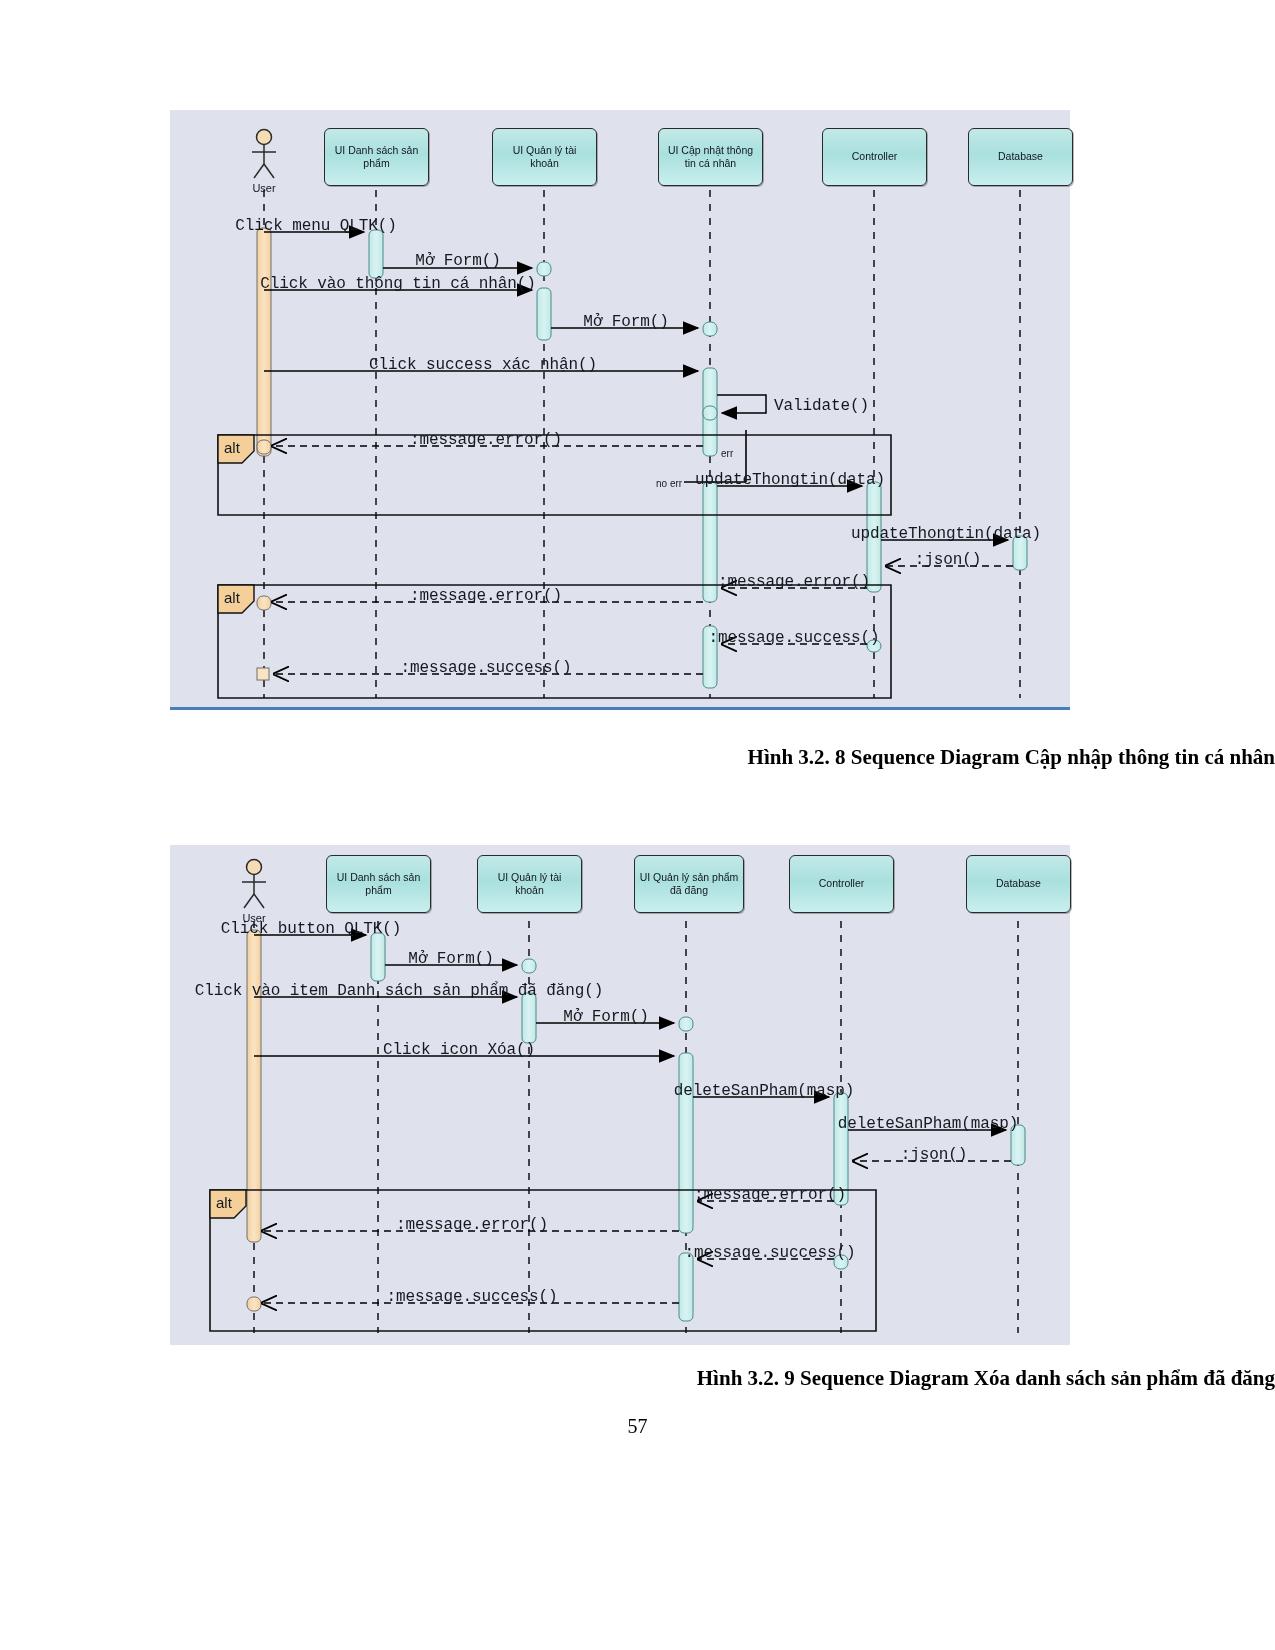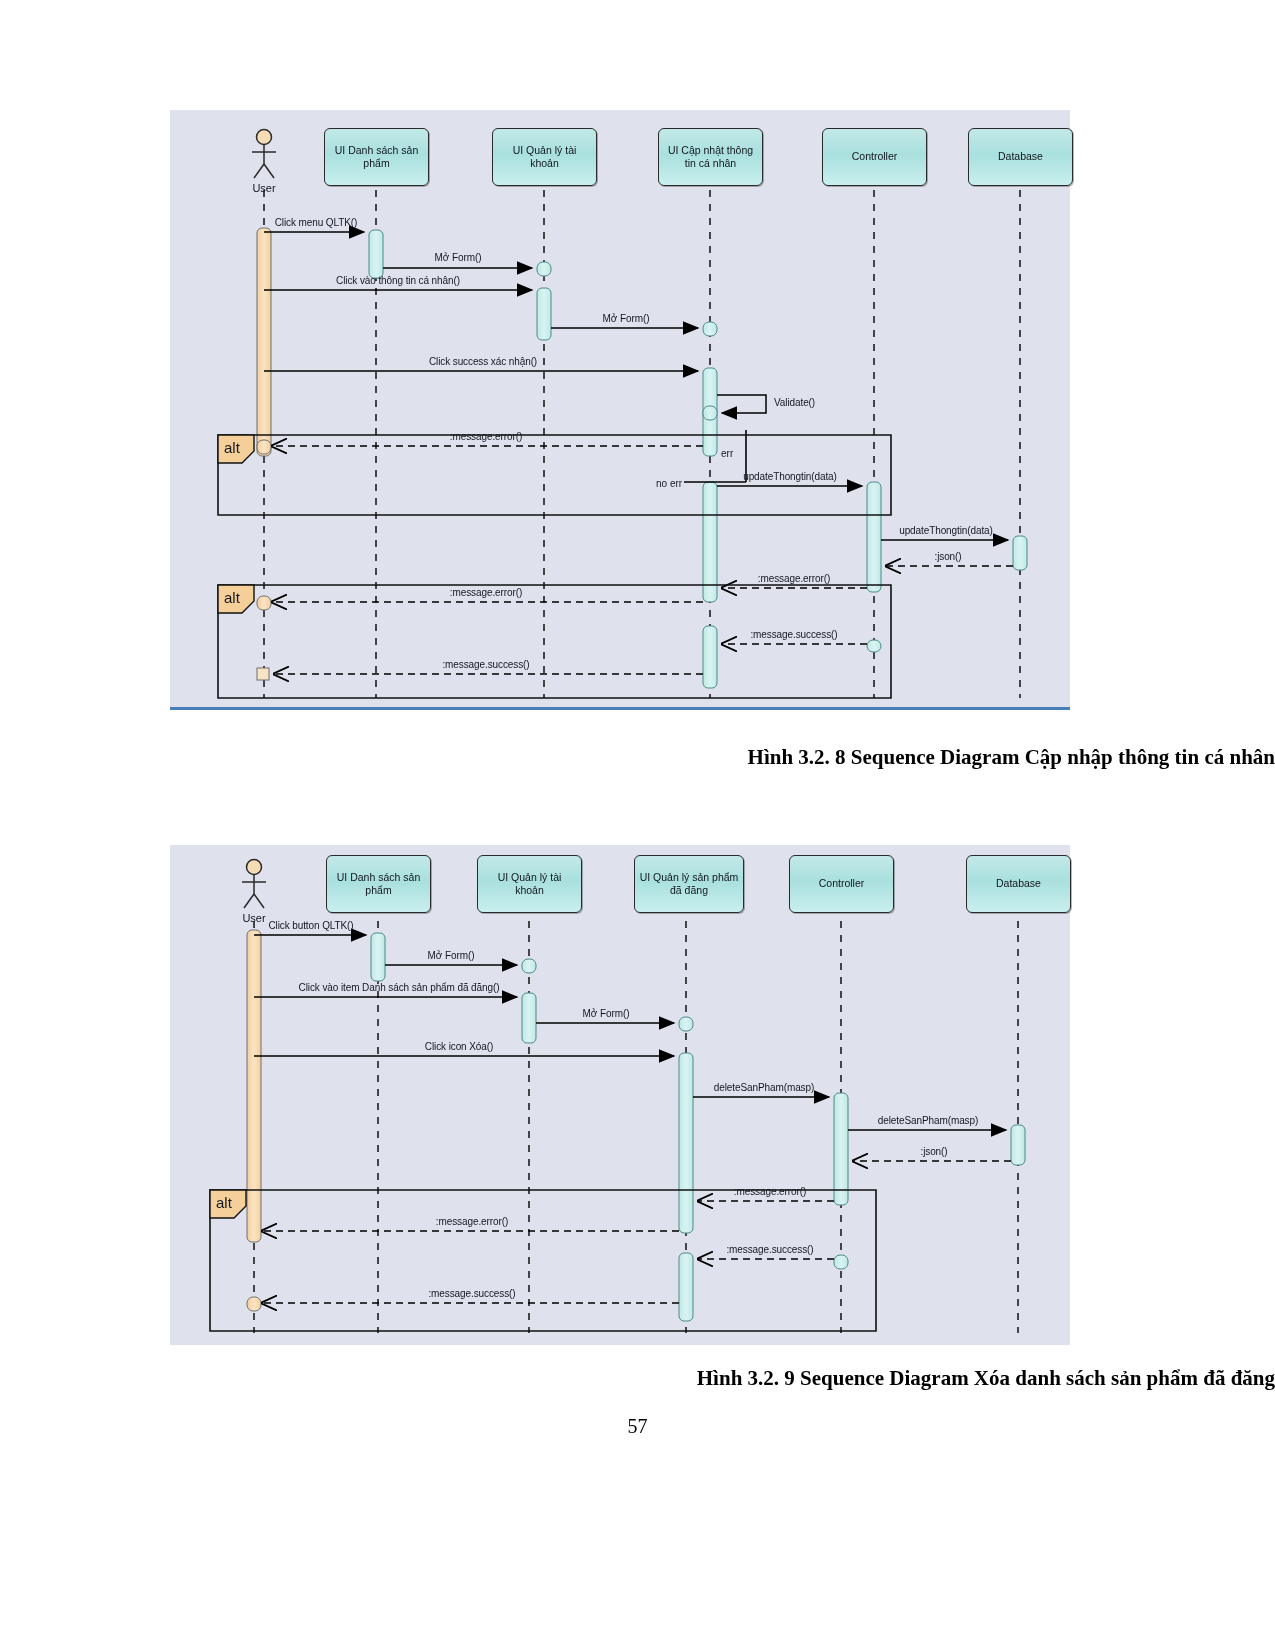--- a/index.html
+++ b/index.html
@@ -38,22 +38,22 @@
   }
   .actor-label{
     position:absolute;
     font-family:"Liberation Sans", sans-serif;
     font-size:11px;color:#11161d;text-align:center;
   }
 
   
   .msg{
     position:absolute;
-    font-family:Liberation Sans, sans-serif;
-    font-size:10px;color:#14181f;white-space:nowrap;
+    font-family:Liberation Mono, monospace;
+    font-size:16px;color:#14181f;white-space:nowrap;
     letter-spacing:-0.1px;
   }
   .msg.c{transform:translateX(-50%);}
   .guard{
     position:absolute;
     font-family:"Liberation Sans", sans-serif;
     font-size:10px;color:#14181f;white-space:nowrap;
   }
   .altlabel{
     position:absolute;

